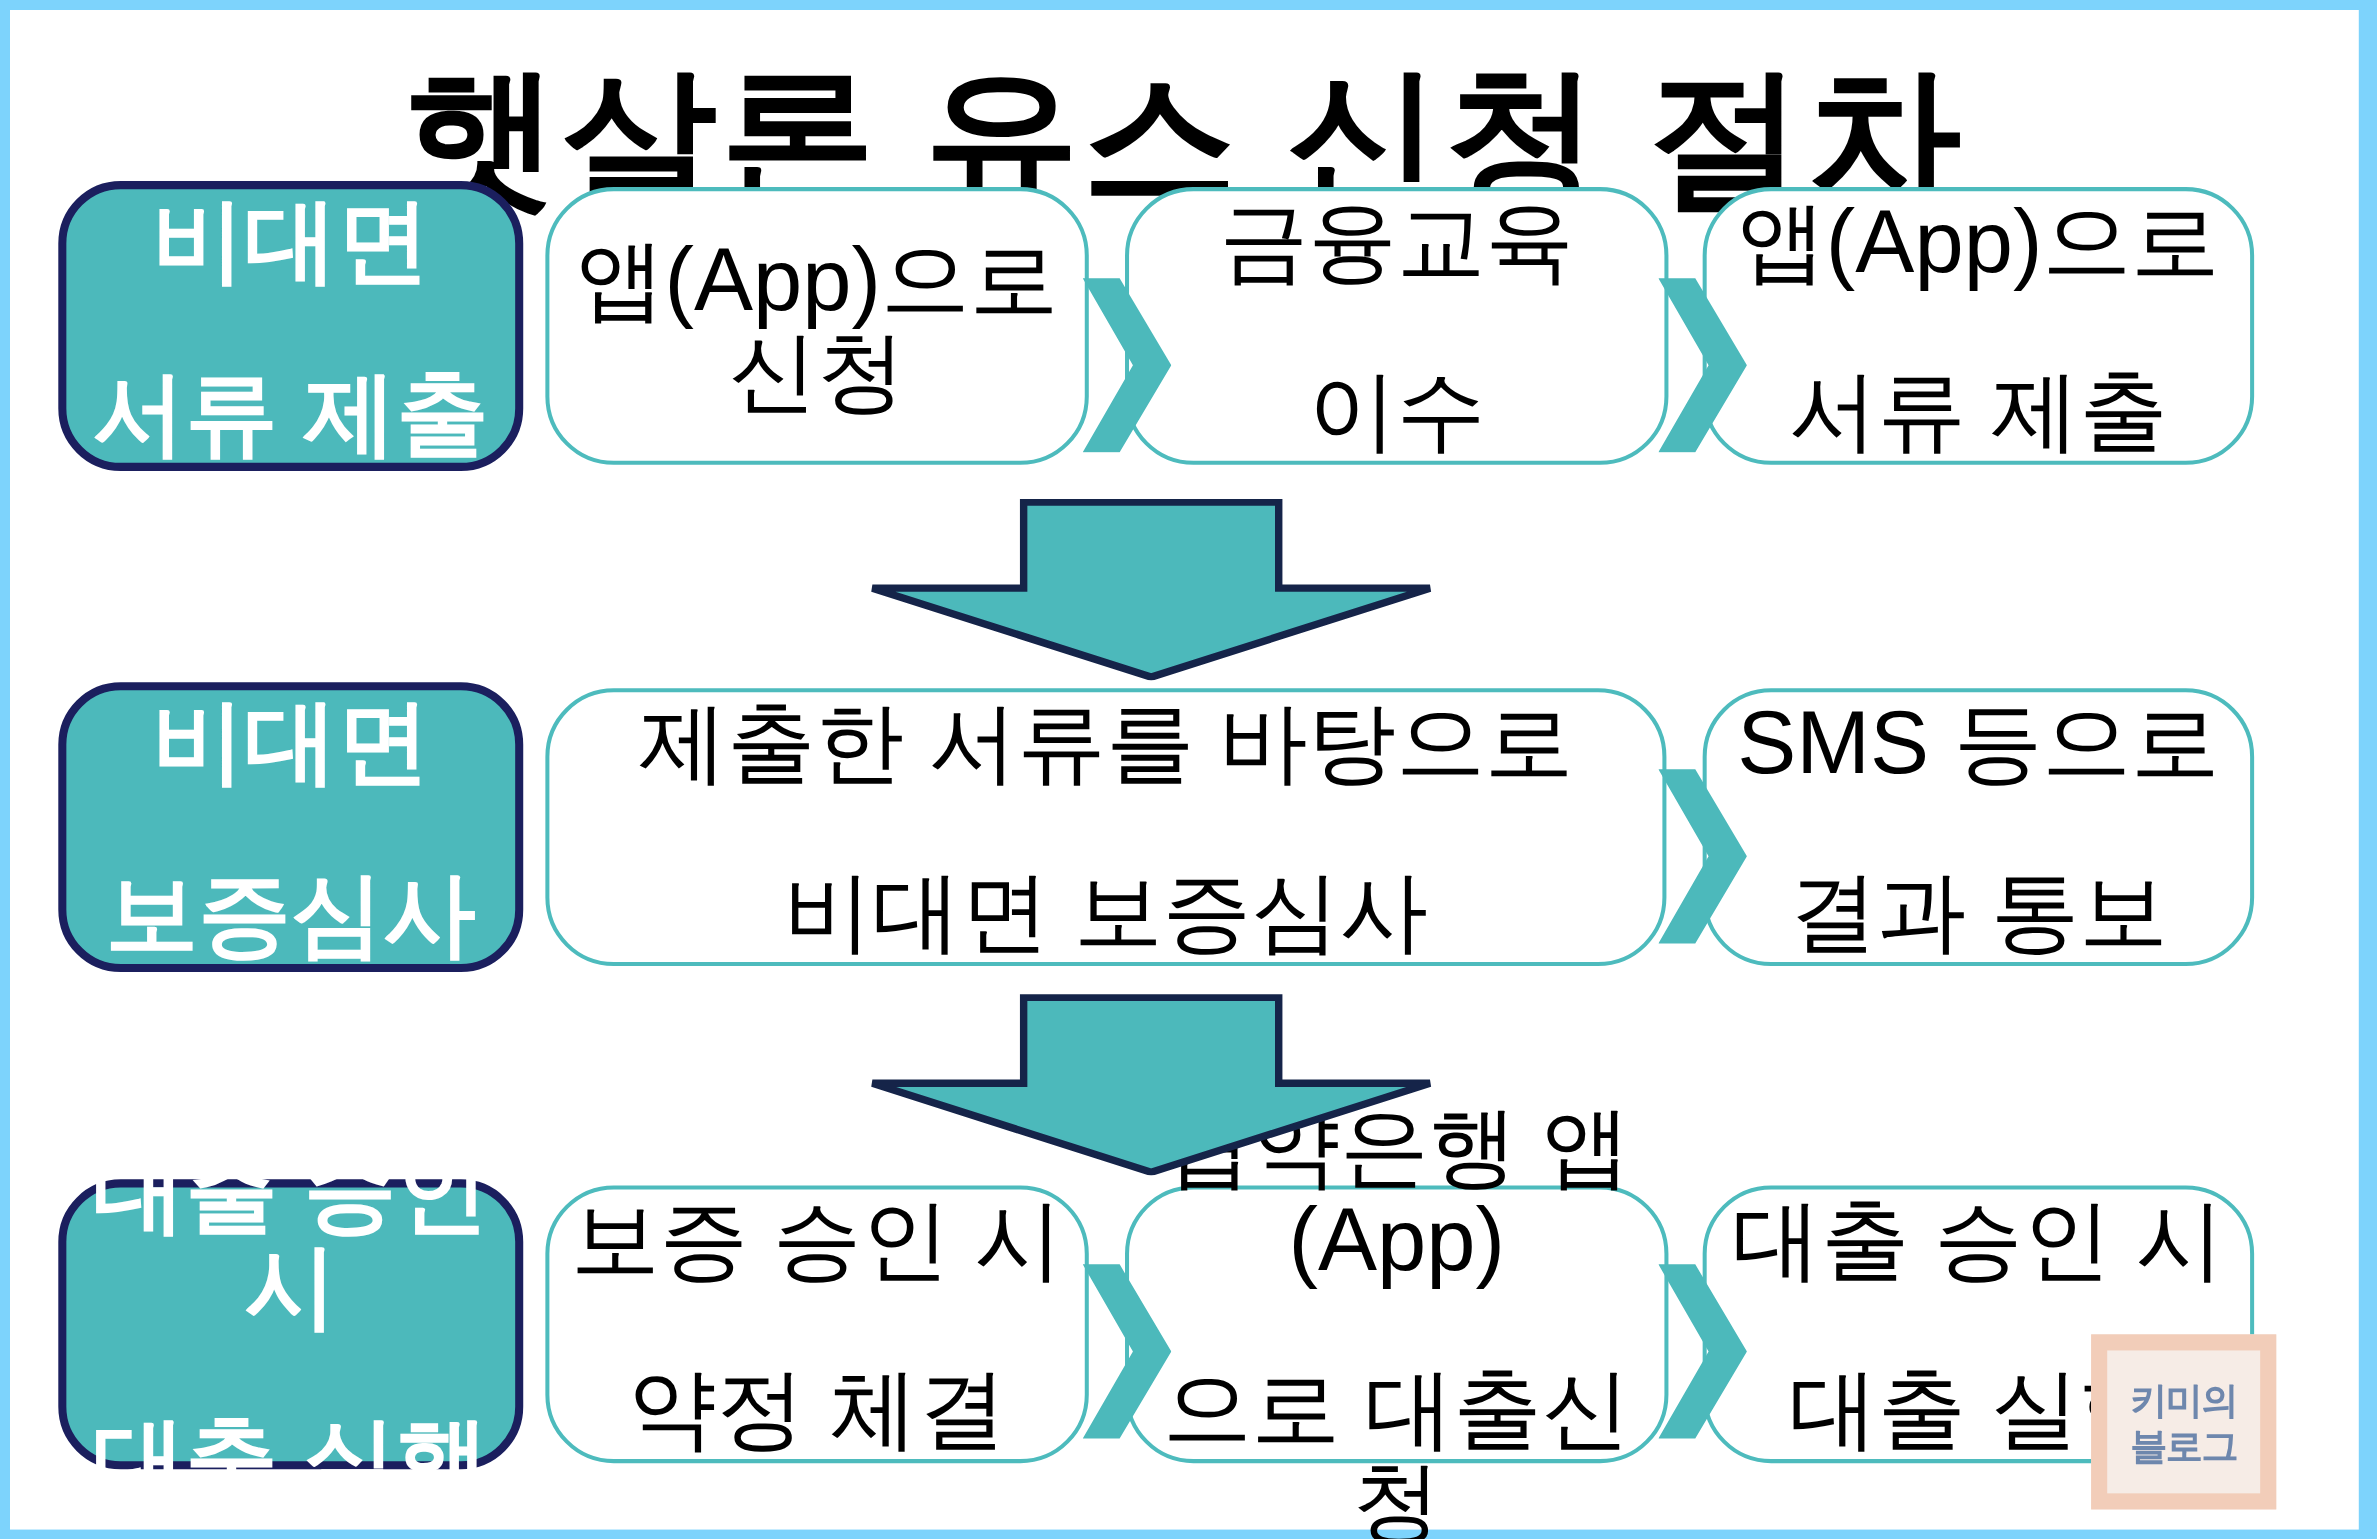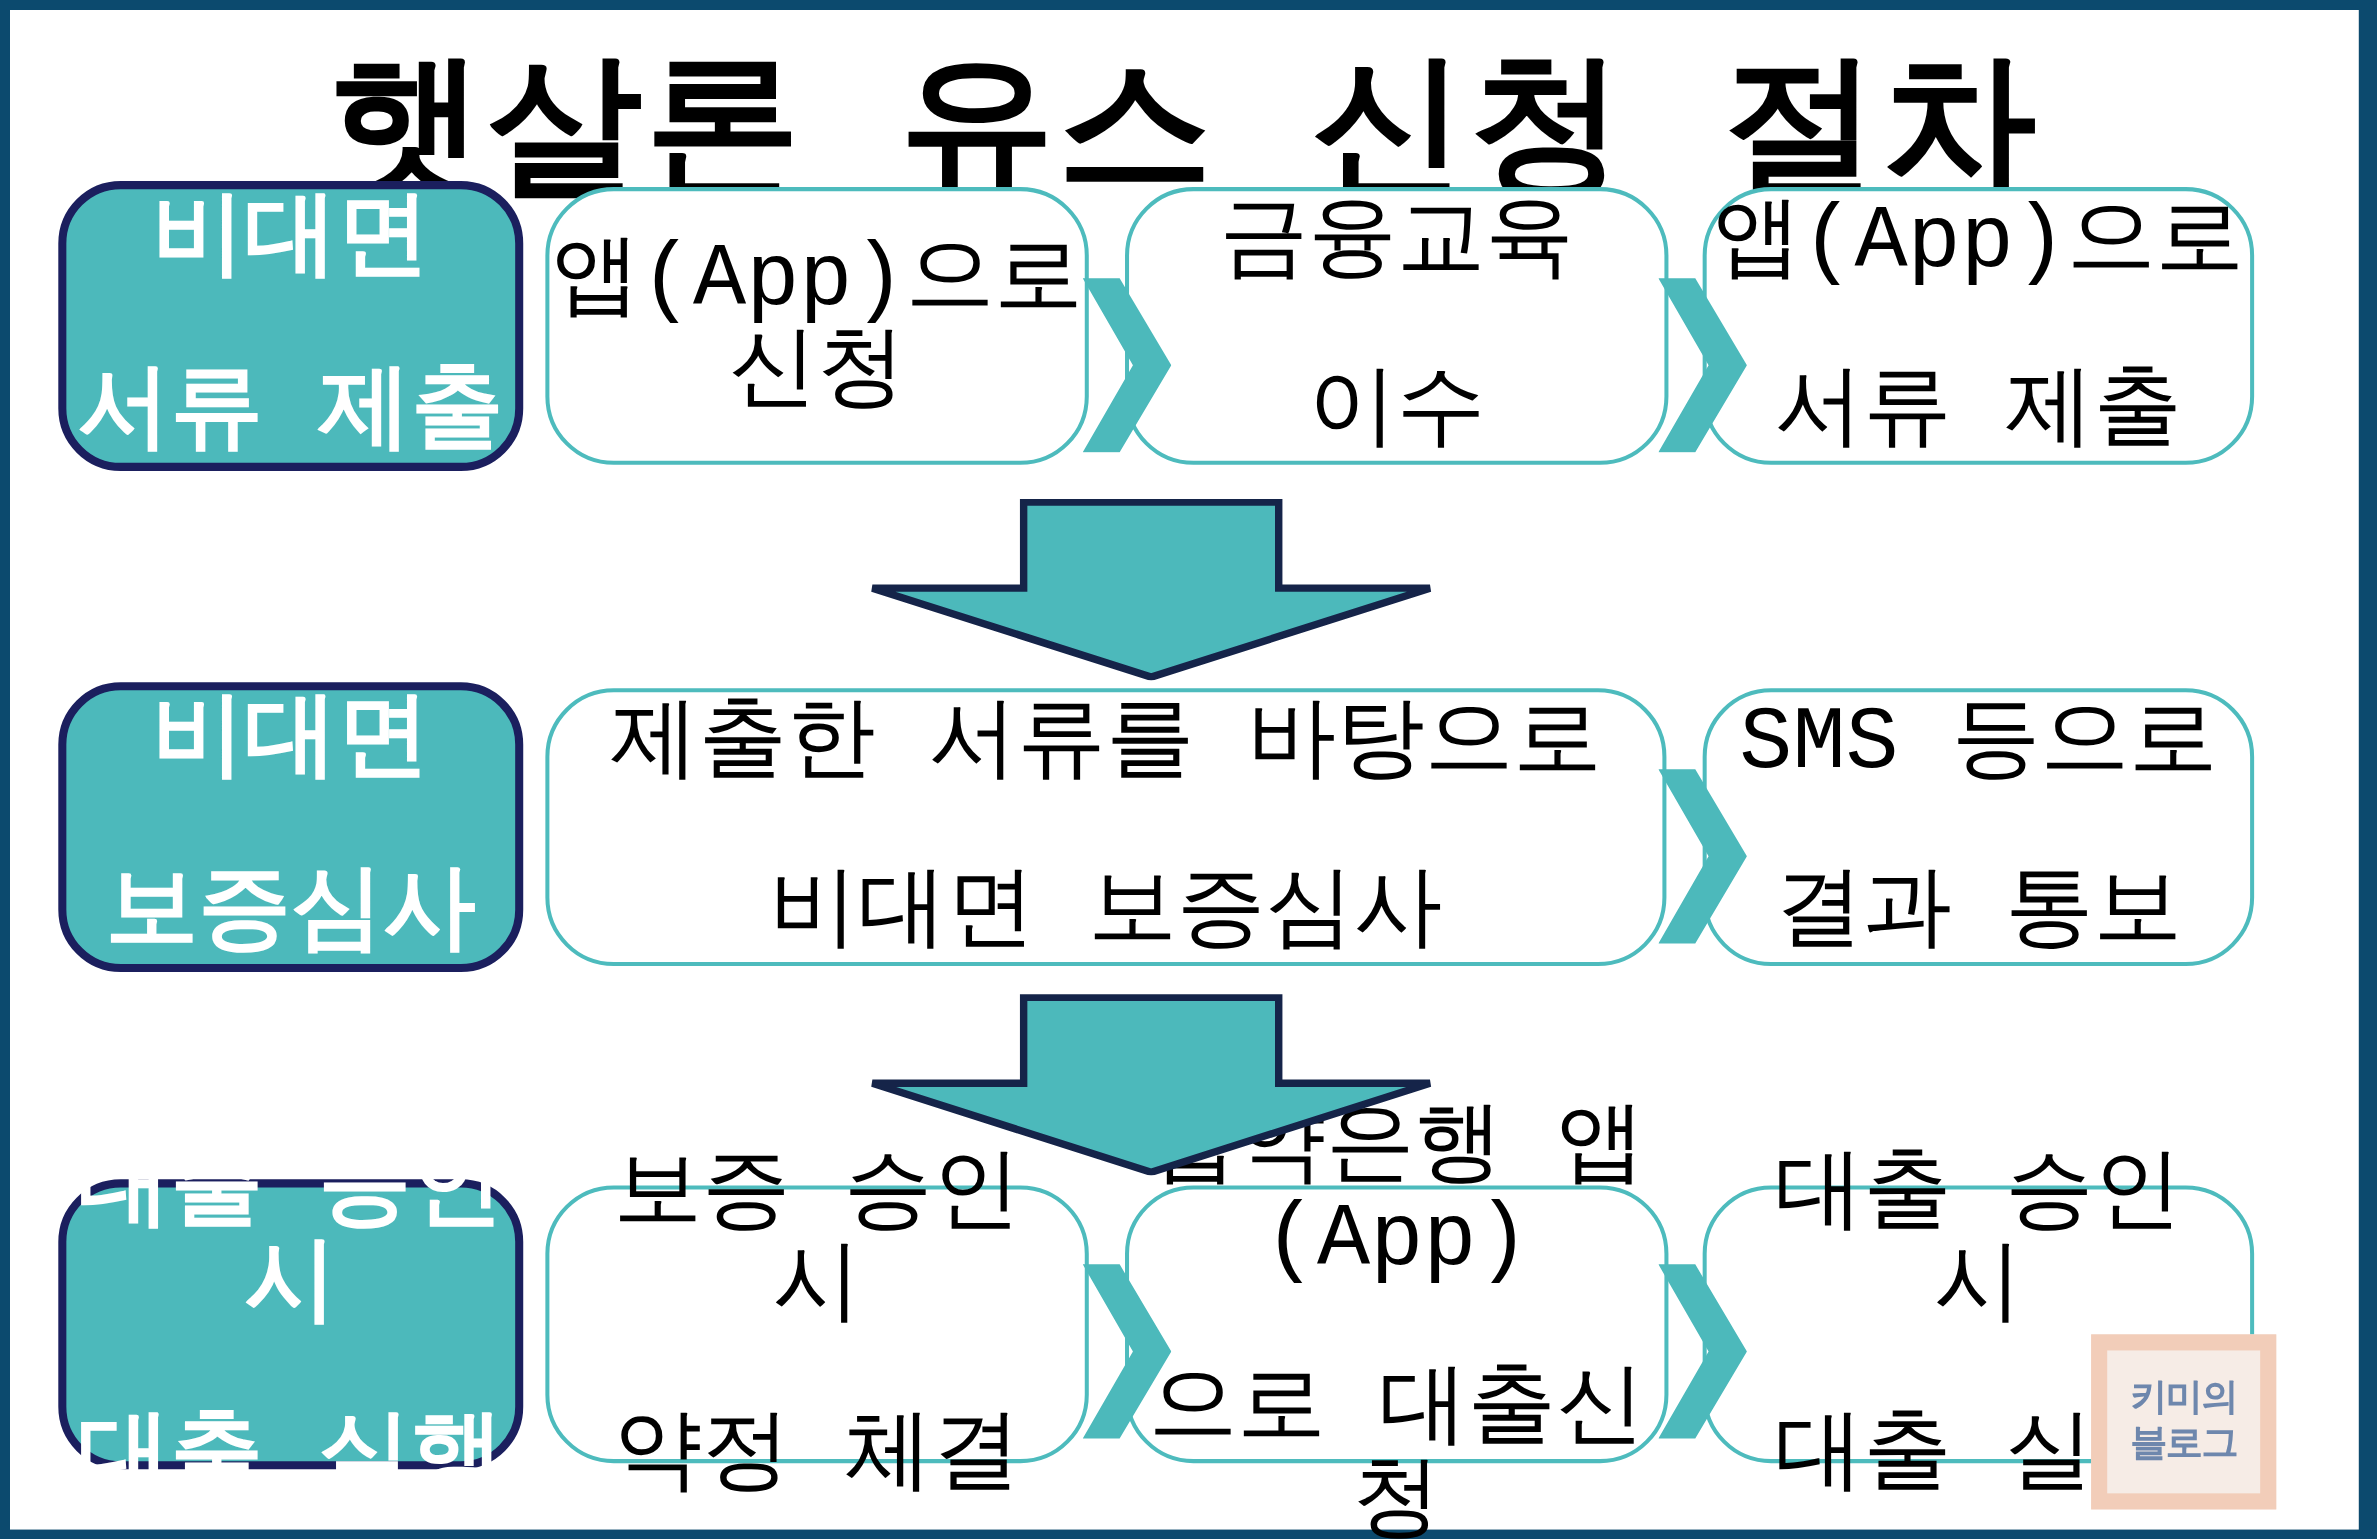--- a/index.html
+++ b/index.html
@@ -13,23 +13,22 @@
     font-family: "Liberation Sans", "DejaVu Sans", sans-serif;
     overflow: hidden;
   }
 
   
   #poster {
     position: relative;
     width: 2377px;
     height: 1539px;
     box-sizing: border-box;
-    background: #0c4a6e;
+    background: #7dd3fc;
     padding: 9.6px;
-    font-family: Liberation Mono, monospace;
   }
   #canvas {
     position: relative;
     width: 100%;
     height: 100%;
     background: #ffffff;
     box-sizing: border-box;
   }
 
   

